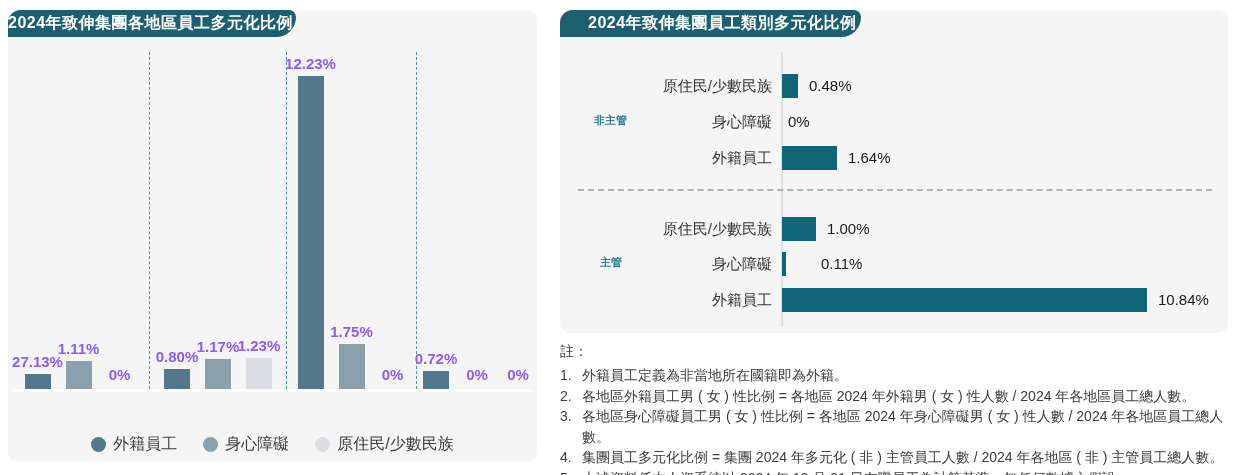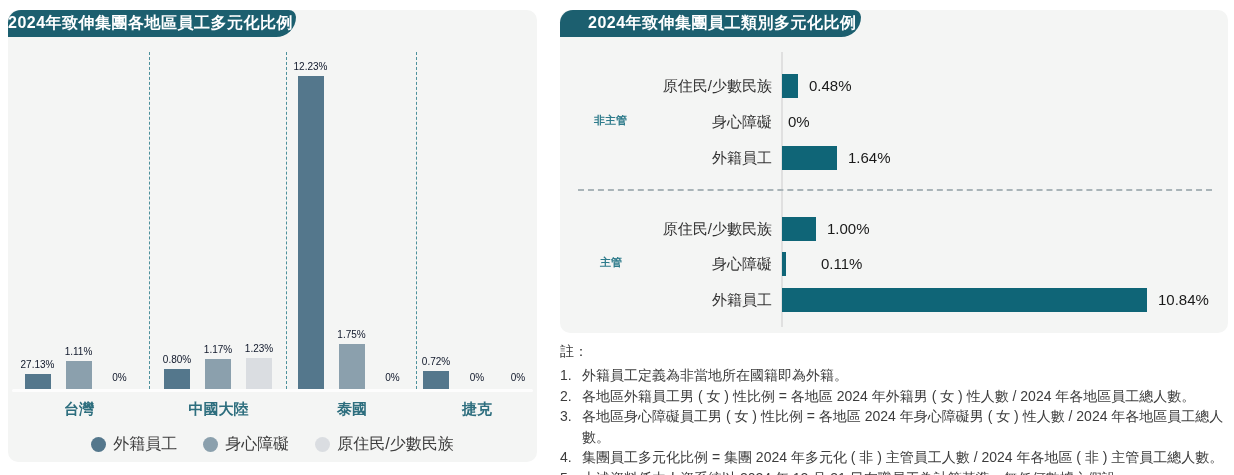--- a/index.html
+++ b/index.html
@@ -20,21 +20,21 @@
   
   #lchart { position:absolute; left:0; top:42px; width:529px; height:337px;
     display:grid; grid-template-columns:142px 137px 130px 120px; }
   .lcol { position:relative; height:337px; }
   .lcol.sep { border-right:1.5px dashed #4d919c; }
   .slotrow { position:absolute; left:0; right:0; bottom:0; display:flex;
     justify-content:center; align-items:flex-end; gap:15px; }
   .slot { position:relative; width:26px; }
   .bar-v { width:26px; }
   .vlabel { position:absolute; left:50%; transform:translateX(-50%);
-    white-space:nowrap; font-size:10px; color:#0f172a; }
+    white-space:nowrap; font-size:15px; color:#8b5cf6;font-weight:bold; }
   .baseline { position:absolute; left:4px; right:4px; top:379px; height:3px;
     background:#fdfdfd; border-radius:2px; }
   .xlabels { position:absolute; left:0; top:390px; width:529px; height:22px;
     display:grid; grid-template-columns:142px 137px 130px 120px; }
   .xlabel { text-align:center; font-size:15px; font-weight:bold; color:#2d6e7e; }
   .legend { position:absolute; left:0; top:424px; width:529px; display:flex;
     justify-content:center; align-items:center; gap:26px; }
   .legend-item { display:flex; align-items:center; gap:7px; font-size:16px; color:#3d3d3d; }
   .legend-dot { width:15px; height:15px; border-radius:50%; }
 
@@ -118,26 +118,20 @@
             <div class="slot" style="height: 1px;">
               <div class="vlabel" style="bottom: 6px;">0%</div>
             </div>
             <div class="slot" style="height: 1px;">
               <div class="vlabel" style="bottom: 6px;">0%</div>
             </div>
           </div>
         </div>
       </div>
     <div class="baseline"></div>
-    <div class="xlabels" id="lxlabels">
-        <div class="xlabel">台灣</div>
-        <div class="xlabel">中國大陸</div>
-        <div class="xlabel">泰國</div>
-        <div class="xlabel">捷克</div>
-      </div>
     <div class="legend" id="llegend">
         <div class="legend-item">
           <span class="legend-dot" style="background: rgb(84, 119, 140);"></span>
           <span>外籍員工</span>
         </div>
         <div class="legend-item">
           <span class="legend-dot" style="background: rgb(139, 160, 173);"></span>
           <span>身心障礙</span>
         </div>
         <div class="legend-item">

